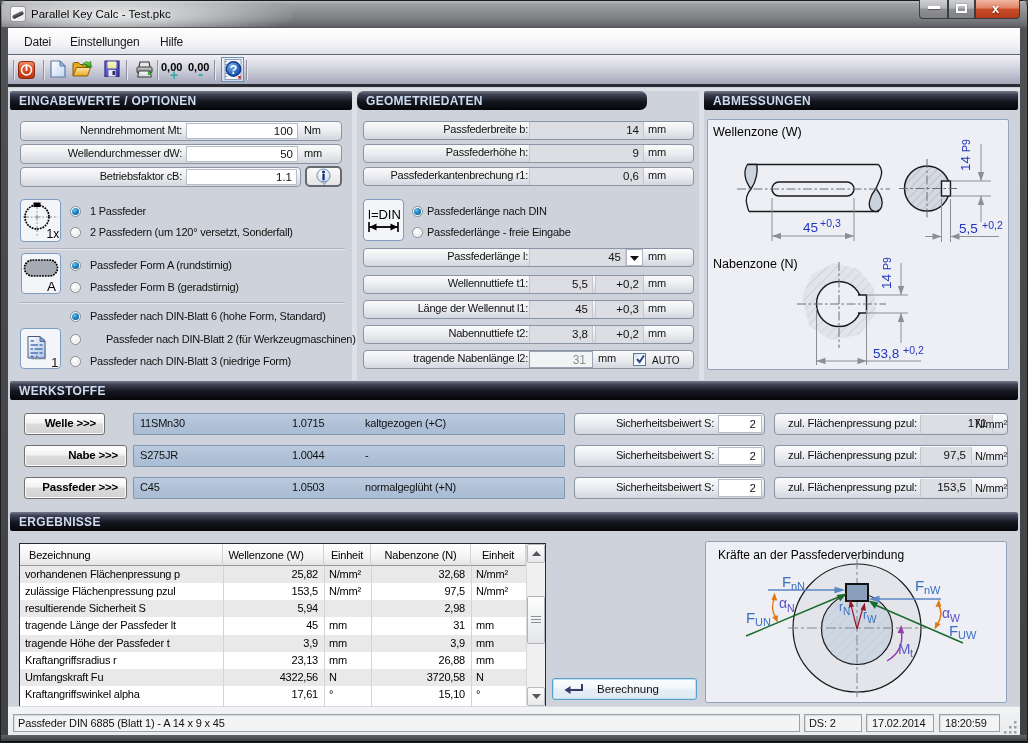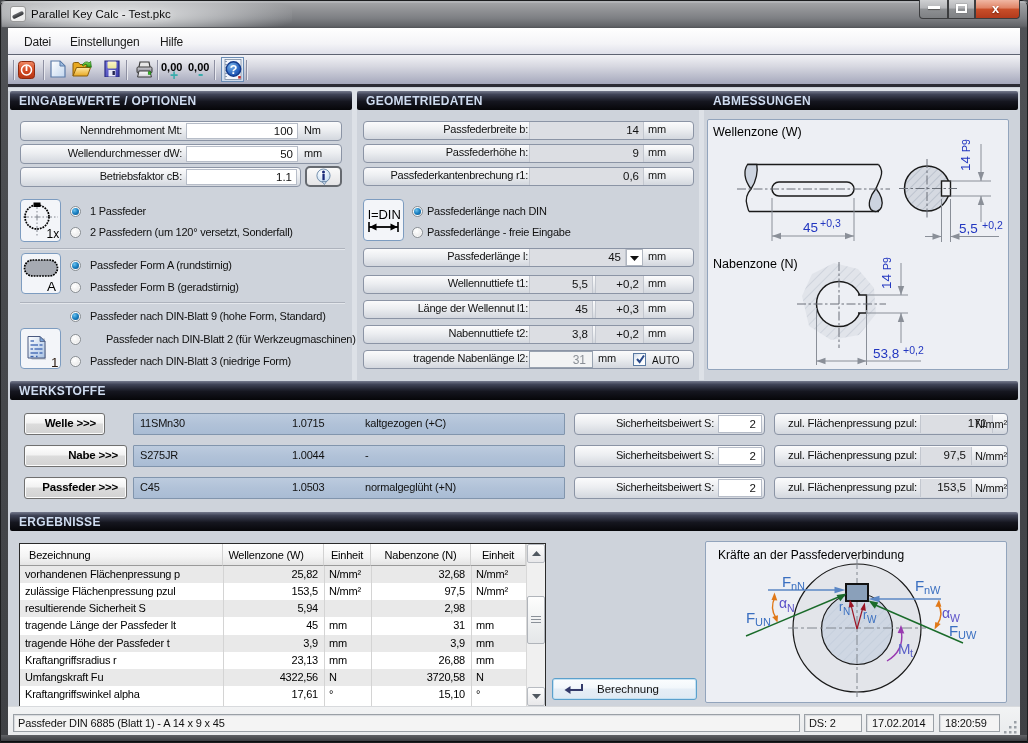--- a/index.html
+++ b/index.html
@@ -194,21 +194,21 @@
     </svg>
   </div>
   <div id="main" style="position:absolute;left:-8px;top:-28px;width:1028px;height:743px;">
     <div class="abs" style="left:8px;top:88px;width:1012px;height:3px;background:#dde1e7;"></div>
     <div class="abs" style="left:352px;top:91px;width:5px;height:289px;background:#dde1e7;"></div>
     <div class="abs" style="left:699px;top:91px;width:5px;height:289px;background:#dde1e7;"></div>
 
     <div class="shead" style="left:10px; top:91px; width:342px;">
         <span>EINGABEWERTE / OPTIONEN</span>
       </div>
-    <div class="shead" style="left:357px; top:91px; width:412px;">
+    <div class="shead" style="left:357px; top:91px; width:290px;border-radius:7px;">
         <span>GEOMETRIEDATEN</span>
       </div>
     <div class="shead" style="left:704px; top:91px; width:314px;">
         <span>ABMESSUNGEN</span>
       </div>
     <div class="shead" style="left:10px; top:381px; width:1008px;">
         <span>WERKSTOFFE</span>
       </div>
     <div class="shead" style="left:10px; top:512px; width:1008px;">
         <span>ERGEBNISSE</span>
@@ -285,21 +285,21 @@
       </g>
       <defs>
           <linearGradient id="gpage" x1="0" y1="0" x2="1" y2="1">
         <stop offset="0" stop-color="#ffffff"></stop>
             <stop offset="1" stop-color="#a8c2e4"></stop>
           </linearGradient>
         </defs>
       <text x="31" y="39" font-size="13.5" fill="#2a1a10" font-family="Liberation Sans">1</text>
     </svg>
     <div class="radio sel" style="left:70px; top:311px;"></div>
-    <div class="lbl" style="left:90px; top:310px;">Passfeder nach DIN-Blatt 9 (hohe Form, Standard)</div>
+    <div class="lbl" style="left:90px; top:310px;">Passfeder nach DIN-Blatt 6 (hohe Form, Standard)</div>
     <div class="radio" style="left:70px; top:334px;"></div>
     <div class="lbl" style="left:90px; top:333px;padding-left:16px;">Passfeder nach DIN-Blatt 2 (für Werkzeugmaschinen)</div>
     <div class="radio" style="left:70px; top:356px;"></div>
     <div class="lbl" style="left:90px; top:355px;">Passfeder nach DIN-Blatt 3 (niedrige Form)</div>
 
     <div class="bar" style="left:363px; top:121px; width:331px; height:19px;"></div>
     <div class="lbl" style="left:363px; top:123px; width:165px; text-align:right;">Passfederbreite b:</div>
     <div class="gbox" style="left:529px; top:122px; width:115px; height:17px; padding:2px 4px 0 0;">14</div>
     <div class="unit" style="left:648px; top:123px;">mm</div>
     <div class="bar" style="left:363px; top:144px; width:331px; height:19px;"></div>

